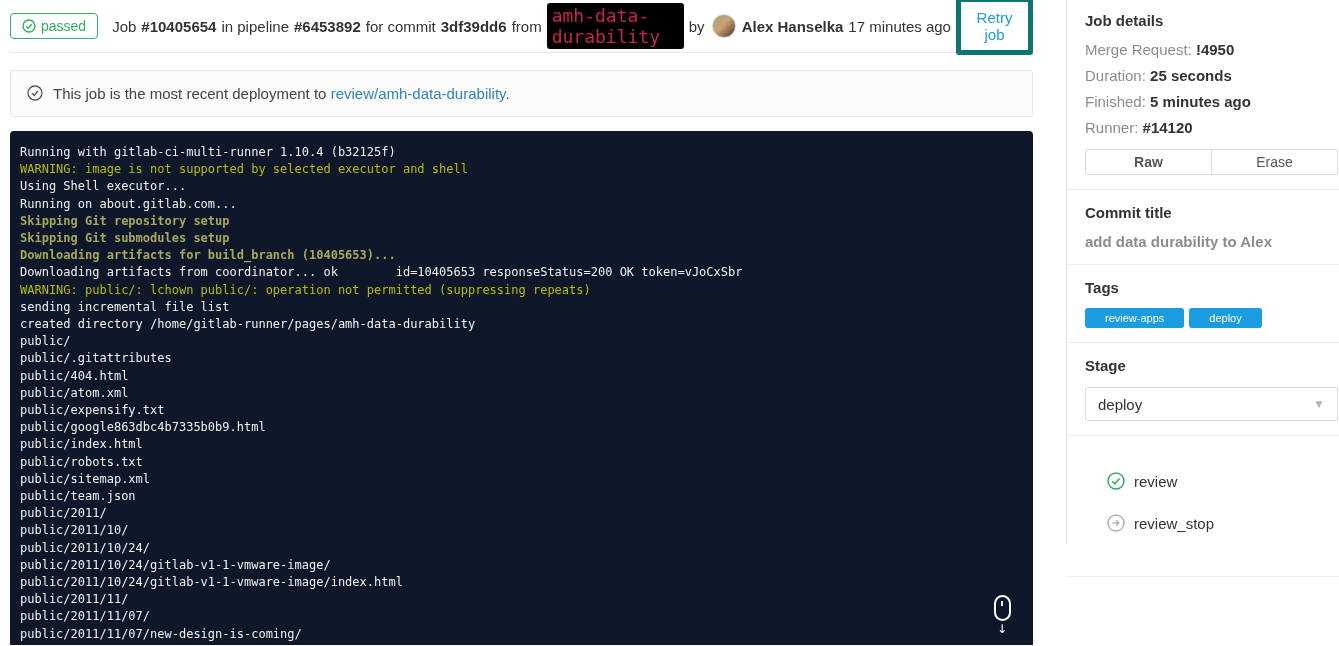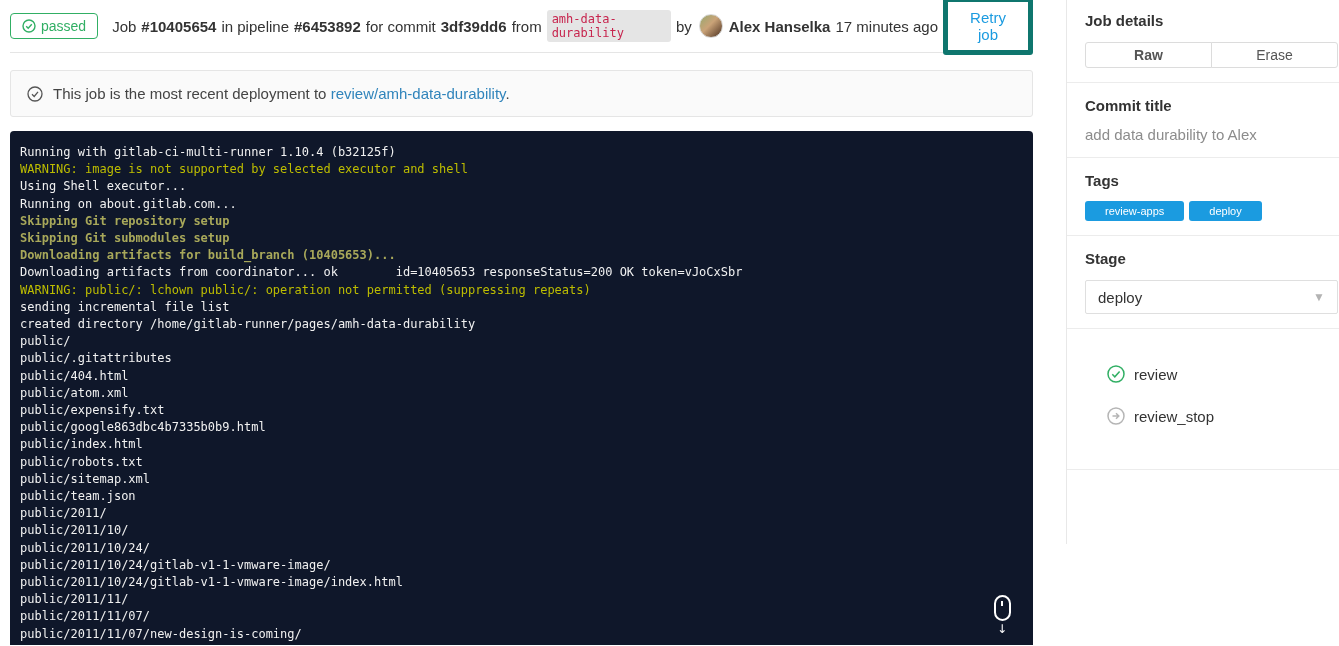--- a/index.html
+++ b/index.html
@@ -9,32 +9,32 @@
 
   
   .main { width:1040px; margin-left:10px; margin-right:0; flex:0 0 auto; }
   .job-header { display:flex; align-items:center; height:53px; width:1023px;
                 border-bottom:1px solid #e5e5e5; font-size:15px; }
   .status-badge { display:inline-flex; align-items:center; gap:5px; color:#31af64;
                   border:1px solid #31af64; border-radius:4px; padding:4px 11px;
                   font-size:14px; margin-right:14px; background:#fff; }
   .hdr-seg { margin-right:5px; white-space:nowrap; }
   .b { font-weight:bold; }
-  .ref-badge { font-family:"DejaVu Sans Mono", monospace; font-size:12px;
-               color:#c7254e; background:#e5e5e5; border-radius:3px;
+  .ref-badge { font-family:"DejaVu Sans Mono", monospace; font-size:18px;
+               color:#c7254e; background:#000000; border-radius:3px;
                padding:2px 5px; margin-right:5px; }
   .avatar { width:24px; height:24px; border-radius:50%; margin:0 6px 0 2px;
             background:linear-gradient(135deg,#97a86f 0%,#caa378 45%,#7a5a40 80%,#4c3826 100%);
             border:1px solid #d8d8d8; flex:0 0 auto; }
   .retry-btn { margin-left:auto; color:#1b9be0; border:5px solid #0f766e; background:#fff;
                border-radius:3px; font-size:15px; padding:7px 15px; cursor:pointer;
                font-family:"Liberation Sans", sans-serif; }
   .notice { margin-top:17px; width:1023px; background:#fafafa; border:1px solid #e5e5e5;
             border-radius:3px; padding:14px 16px; font-size:15px; display:flex;
-            align-items:flex-end; gap:10px; color:#444; }
+            align-items:flex-start; gap:10px; color:#444; }
   .notice a { color:#3084bb; text-decoration:none; }
 
   .terminal { margin-top:14px; width:1023px; height:514px; background:#0f172a;
               border-radius:4px 4px 0 0; padding:13px 0 0 10px; position:relative;
               overflow:hidden; }
   .terminal pre { font-family:"DejaVu Sans Mono", monospace; font-size:12px;
                   line-height:17.2px; white-space:pre; color:#f1f1f1; }
   .ln-warn { color:#bdbd00; }
   .ln-cmd  { color:#a8a85a; font-weight:bold; }
 
@@ -52,21 +52,21 @@
   .sb-title { font-weight:bold; color:#333; margin-bottom:12px; }
   .detail-row { margin-bottom:9px; color:#8c8c8c; }
   .detail-row .val { color:#333; font-weight:bold; }
   .btn-group { display:flex; width:100%; margin-top:13px; }
   .btn-group button { flex:1; background:#fff; border:1px solid #dcdcdc; color:#555;
                       font-size:14px; padding:4px 0; cursor:pointer;
                       font-family:"Liberation Sans", sans-serif; }
   .btn-group button:first-child { border-radius:3px 0 0 3px;font-weight:bold; }
   .btn-group button:last-child  { border-radius:0 3px 3px 0; margin-left:-1px; }
   .divider { border-top:1px solid #ececec; margin:14px -18px; }
-  .commit-msg { color:#8c8c8c; }
+  .commit-msg { color:#8c8c8c;font-weight:bold; }
   .tag-badge { display:inline-block; background:#1b9be0; color:#fff; font-size:11px;
                border-radius:3px; padding:4px 20px; margin-right:5px; cursor:pointer; }
   .stage-select { margin-top:13px; width:100%; height:34px; border:1px solid #dfdfdf;
                   border-radius:2px; background:#fff; display:flex; align-items:center;
                   padding:0 12px; color:#333; cursor:pointer; position:relative; }
   .chev { margin-left:auto; color:#b3b3b3; font-size:12px; }
   .jobs-list { padding:8px 0 6px 22px; }
   .job-row { display:flex; align-items:center; gap:9px; margin:14px 0 24px 0; cursor:pointer; }
   .job-row svg { flex:0 0 auto; }
   .job-row .jname { color:#333; }
@@ -146,20 +146,26 @@
       <div class="scroll-ctl">
         <div class="mouse"></div>
         <div class="scroll-arrow">↓</div>
       </div>
     </div>
   </div>
 
   <div class="sidebar">
 
     <div class="sb-title">Job details</div>
+    <div>
+        <div class="detail-row"><span>Merge Request: </span><span class="val">!4950</span></div>
+        <div class="detail-row"><span>Duration: </span><span class="val">25 seconds</span></div>
+        <div class="detail-row"><span>Finished: </span><span class="val">5 minutes ago</span></div>
+        <div class="detail-row"><span>Runner: </span><span class="val">#14120</span></div>
+      </div>
 
     <div class="btn-group">
       <button>Raw</button>
       <button>Erase</button>
     </div>
 
     <div class="divider"></div>
 
     <div class="sb-title">Commit title</div>
     <div class="commit-msg">add data durability to Alex</div>

